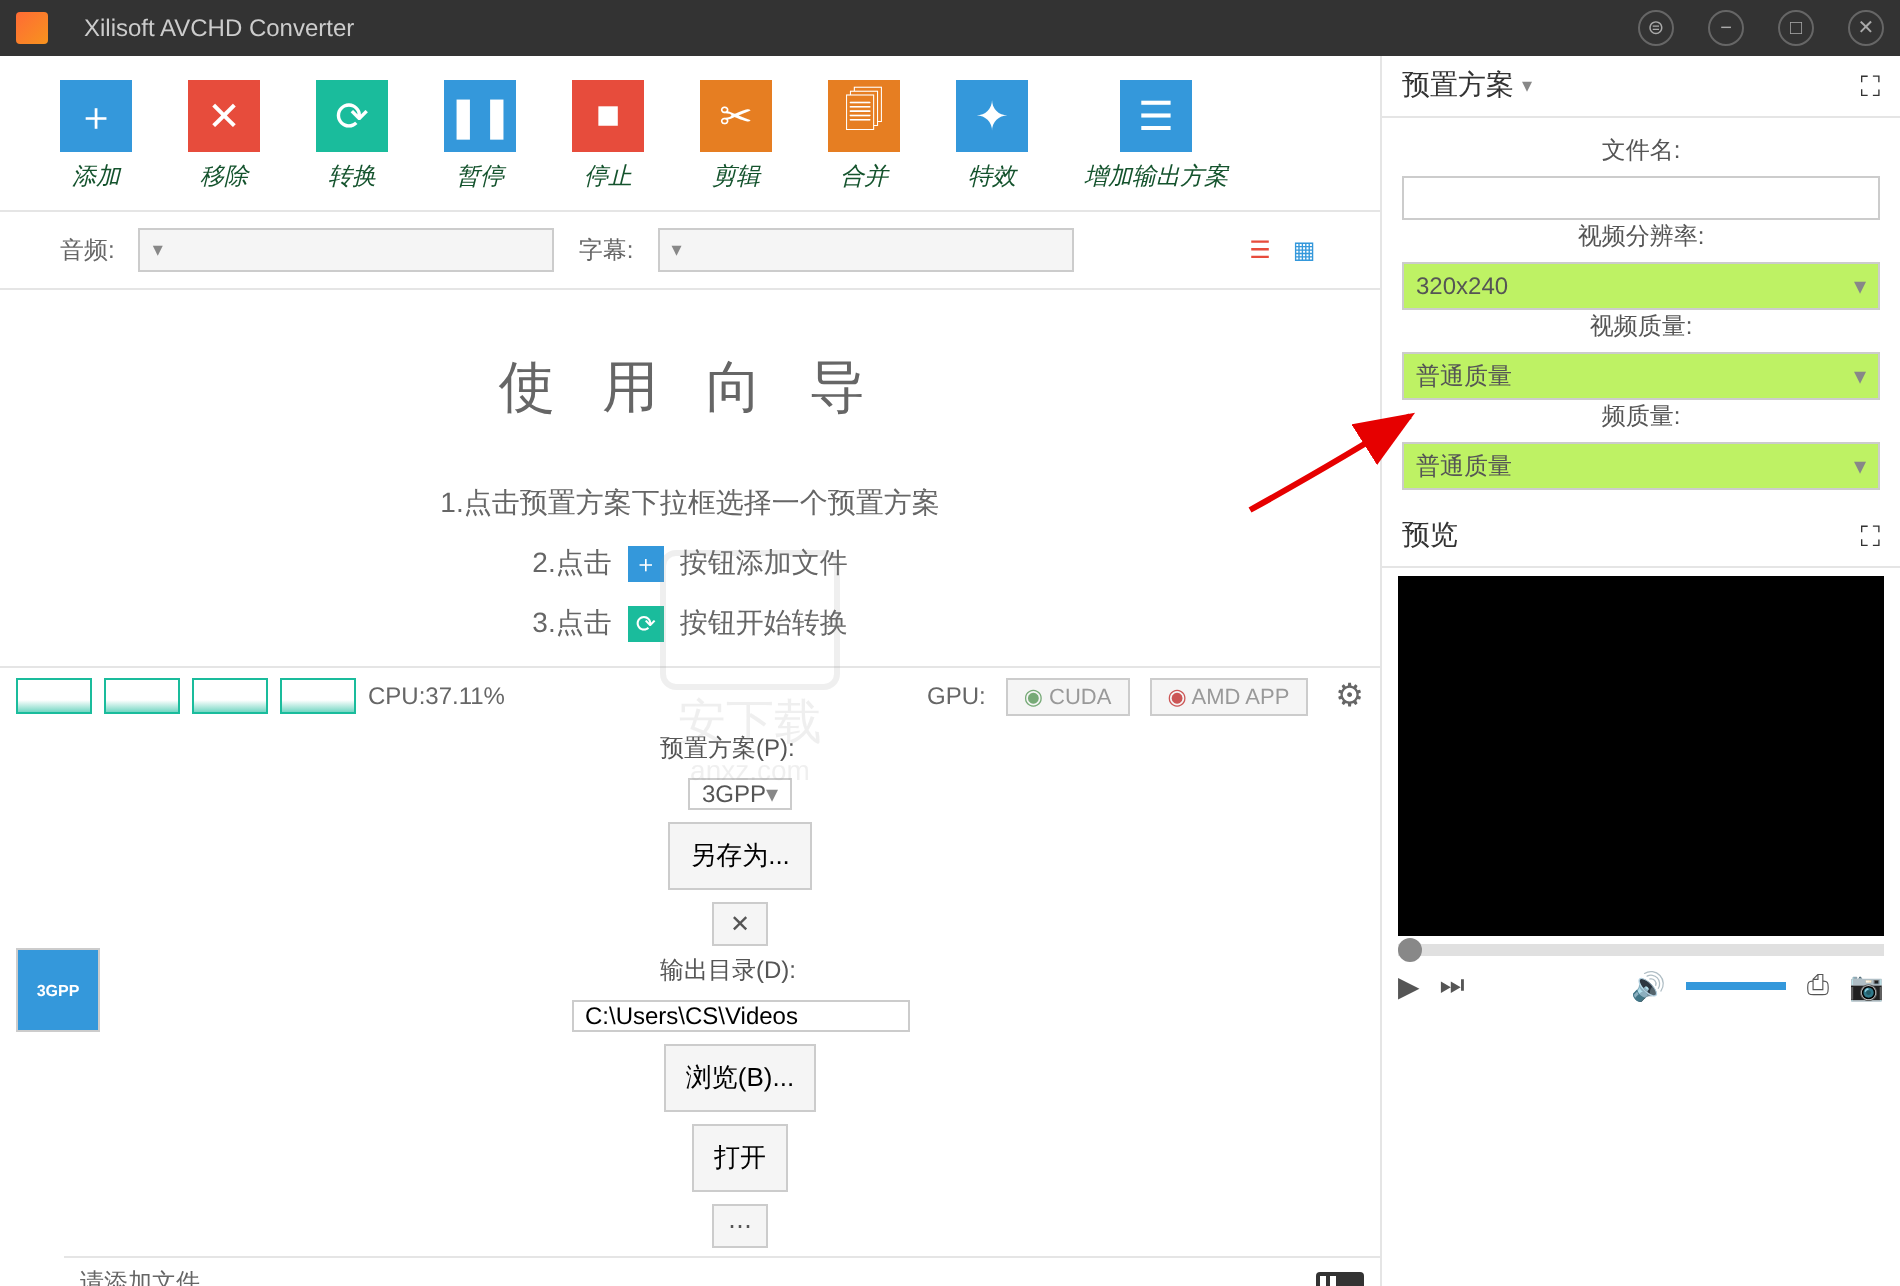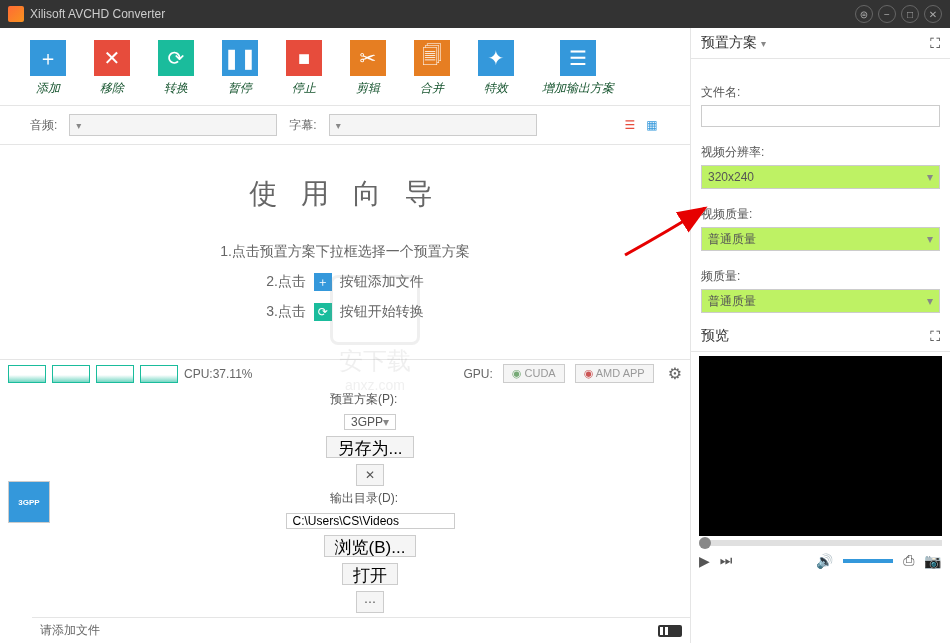--- a/index.html
+++ b/index.html
@@ -1,19 +1,19 @@
 <!DOCTYPE html>
 <html><head>
 <meta charset="utf-8">
 <style>
 * { margin: 0; padding: 0; box-sizing: border-box; font-family: "Microsoft YaHei", Arial, sans-serif; }
 body { width: 950px; height: 643px; background: #fff; overflow: hidden; position: relative; }
 
 
-.title-bar { height: 28px; background: #333; color: #ccc; display: flex; align-items: center; padding: 0 8px; font-size: 12px; }
+.title-bar { height: 28px; background: #333; color: #ccc; display: flex; align-items: center; padding: 0 8px; font-size: 12px; gap: 12px; }
 .title-bar .app-icon { width: 16px; height: 16px; background: linear-gradient(135deg,#ff6b35,#f7931e); margin-right: 6px; border-radius: 2px; }
 .title-bar .spacer { flex: 1; }
 .title-bar .win-btn { width: 18px; height: 18px; border: 1px solid #666; border-radius: 50%; margin-left: 5px; display: flex; align-items: center; justify-content: center; font-size: 10px; color: #aaa; cursor: pointer; }
 
 
 .toolbar { display: flex; padding: 12px 30px 8px; gap: 28px; border-bottom: 1px solid #e5e5e5; }
 .tool-item { display: flex; flex-direction: column; align-items: center; gap: 4px; cursor: pointer; }
 .tool-icon { width: 36px; height: 36px; display: flex; align-items: center; justify-content: center; font-size: 20px; color: #fff; }
 .tool-label { font-size: 12px; color: #14532d; font-style: italic; }
 .ic-add { background: #3498db; }
@@ -53,33 +53,33 @@
 .cpu-core::before { content: ""; position: absolute; bottom: 0; left: 0; right: 0; height: 40%; background: linear-gradient(0deg, #1abc9c 0%, transparent 100%); opacity: 0.6; }
 .gpu-btn { border: 1px solid #ccc; padding: 2px 8px; font-size: 11px; color: #999; margin-left: 4px; background: #f5f5f5; }
 .gear { margin-left: 8px; font-size: 16px; cursor: pointer; }
 
 .profile-row { display: flex; align-items: center; padding: 4px 8px; gap: 8px; font-size: 12px; color: #555; }
 .profile-icon { width: 42px; height: 42px; background: #3498db; border: 1px solid #ccc; display: flex; align-items: center; justify-content: center; color: #fff; font-size: 8px; font-weight: bold; }
 .profile-fields { flex: 1; display: flex; flex-direction: column; gap: 4px; }
 .field-row { display: flex; align-items: center; gap: 6px; flex-direction: column; }
 .field-label { width: 80px; }
 .field-input { flex: 1; border: 1px solid #ccc; height: 22px; padding: 0 6px; background: #fff; font-size: 12px; }
-.field-btn { border: 1px solid #ccc; height: 22px; padding: 0 10px; background: #f5f5f5; cursor: pointer; font-size: 17px; }
+.field-btn { border: 1px solid #ccc; height: 34px; padding: 0 10px; background: #f5f5f5; cursor: pointer; font-size: 13px; }
 .field-icon-btn { border: 1px solid #ccc; width: 28px; height: 22px; background: #f5f5f5; cursor: pointer; display: flex; align-items: center; justify-content: center; }
 
 .status-bar { border-top: 1px solid #e5e5e5; padding: 4px 8px; font-size: 12px; color: #666; display: flex; align-items: center; margin-left: 32px; }
 .status-slider { margin-left: auto; width: 24px; height: 12px; background: #333; border-radius: 2px; position: relative; }
 .status-slider::before { content: ""; position: absolute; left: 2px; top: 2px; width: 3px; height: 8px; background: #fff; }
 .status-slider::after { content: ""; position: absolute; left: 7px; top: 2px; width: 3px; height: 8px; background: #fff; }
 
 
 .panel-header { display: flex; align-items: center; padding: 6px 10px; font-size: 14px; color: #333; border-bottom: 1px solid #e5e5e5; }
 .panel-header .exp { margin-left: auto; cursor: pointer; }
 .panel-body { padding: 8px 10px; font-size: 12px; color: #555; }
-.panel-label { margin: 17px 0 4px; }
+.panel-label { margin: 0 0 4px; text-align: center; }
 .panel-input { width: 100%; border: 1px solid #ccc; height: 22px; padding: 0 6px; background: #fff; font-size: 12px; }
 .panel-select { width: 100%; border: 1px solid #ccc; height: 24px; padding: 0 6px; background: #bef264; font-size: 12px; display: flex; align-items: center; justify-content: space-between; cursor: pointer; }
 .panel-select::after { content: "▾"; color: #888; }
 
 .preview-area { flex: 1; display: flex; flex-direction: column; }
 .preview-video { margin: 4px 8px; background: #000; height: 180px; }
 .preview-time { text-align: center; font-size: 12px; color: #666; padding: 4px 0; }
 .preview-slider { margin: 0 8px; height: 6px; background: #e0e0e0; position: relative; }
 .preview-slider::before { content: ""; position: absolute; left: 0; top: -3px; width: 12px; height: 12px; background: #888; border-radius: 50%; }
 .preview-controls { display: flex; align-items: center; padding: 6px 8px; gap: 10px; font-size: 14px; color: #555; }

